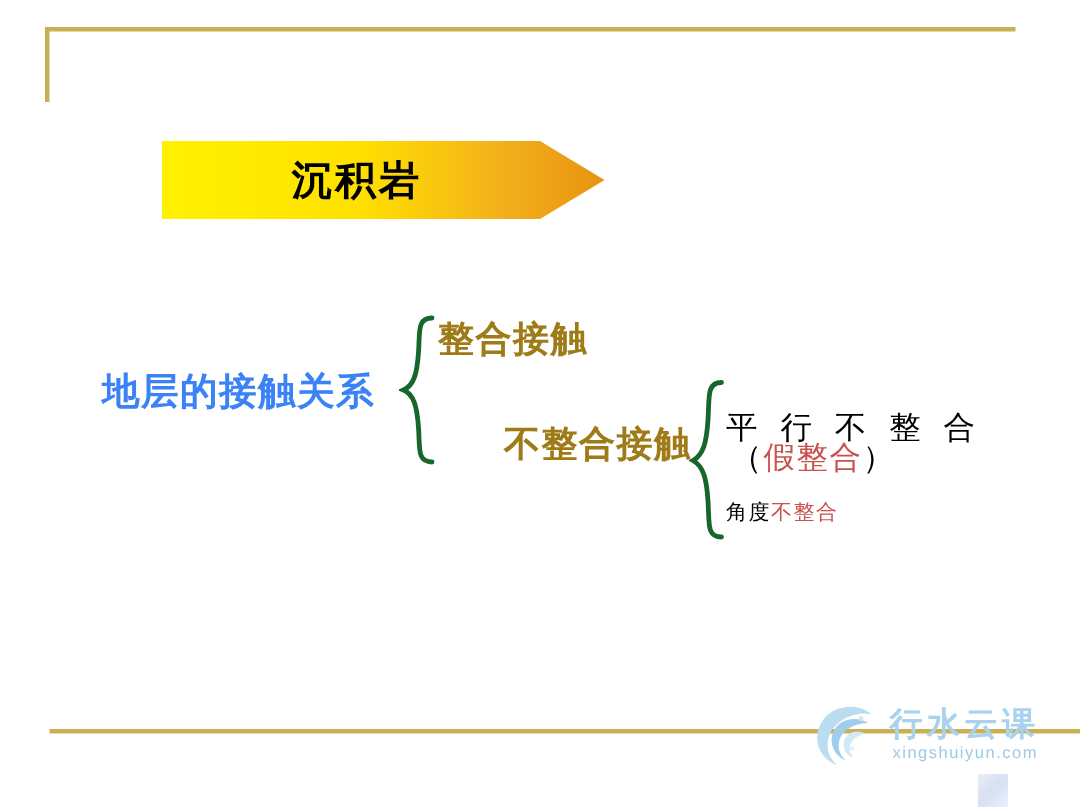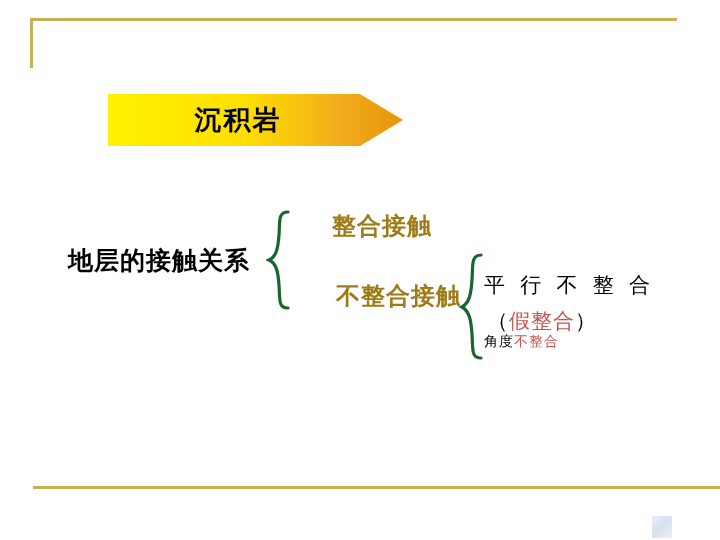--- a/index.html
+++ b/index.html
@@ -70,41 +70,40 @@
     font-family: "Liberation Serif", "DejaVu Serif", serif;
   }
 
   
   .root-label {
     position: absolute;
     left: 68px;
     top: 244px;
     font-size: 25px;
     font-weight: bold;
-    color: #000000;
+    color: #3b82f6;
     letter-spacing: 1px;
     white-space: nowrap;
   }
 
   .brace {
     position: absolute;
     color: #17662C;
   }
   .brace svg { display: block; }
 
   .branch-a {
     position: absolute;
     left: 292px;
     top: 210px;
     font-size: 24px;
     font-weight: bold;
     color: #9E7B17;
     letter-spacing: 1px;
     white-space: nowrap;
-    margin-left: 40px;
   }
   .branch-b {
     position: absolute;
     left: 292px;
     top: 280px;
     font-size: 24px;
     font-weight: bold;
     color: #9E7B17;
     letter-spacing: 1px;
     white-space: nowrap;
@@ -122,21 +121,20 @@
     margin-top: 18px;
   }
   .sub-a2 {
     position: absolute;
     left: 487px;
     top: 291px;
     font-size: 21px;
     color: #000000;
     letter-spacing: 1px;
     white-space: nowrap;
-    margin-top: 16px;
   }
   .sub-b {
     position: absolute;
     left: 484px;
     top: 333px;
     font-size: 14px;
     color: #000000;
     letter-spacing: 1px;
     white-space: nowrap;
   }
@@ -231,16 +229,29 @@
   </div>
 
   <div class="sub-a">平 行 不 整 合</div>
   <div class="sub-a2">
     <span>（</span><span class="red">假整合</span><span>）</span>
   </div>
   <div class="sub-b">
     <span>角度</span><span class="red">不整合</span>
   </div>
 
+  <div class="logo">
+    <div class="logo-mark">
+      <svg width="48" height="48" viewBox="0 0 48 48" xmlns="http://www.w3.org/2000/svg">
+        <path d="M40 10 C30 2, 14 4, 7 15 C0 26, 5 40, 17 44 C8 36, 9 23, 18 16 C25 10, 34 9, 40 10 Z" fill="#BBDDF2"></path>
+        <path d="M38 16 C30 11, 19 13, 15 21 C11 29, 15 38, 23 41 C16 35, 17 26, 23 21 C28 17, 34 16, 38 16 Z" fill="#9FCDEB"></path>
+        <path d="M36 23 C30 20, 24 22, 22 27 C20 32, 23 38, 28 39 C24 35, 25 29, 29 26 C32 24, 35 23, 36 23 Z" fill="#D2E8F7"></path>
+        <circle cx="33" cy="13" r="1.6" fill="#CFE6F6"></circle>
+        <circle cx="27" cy="33" r="1.4" fill="#E2F0FA"></circle>
+      </svg>
+    </div>
+    <div class="logo-title">行水云课</div>
+    <div class="logo-sub">xingshuiyun.com</div>
+  </div>
 
   <div class="corner-swatch"></div>
 
 </div>
 
 </body></html>

